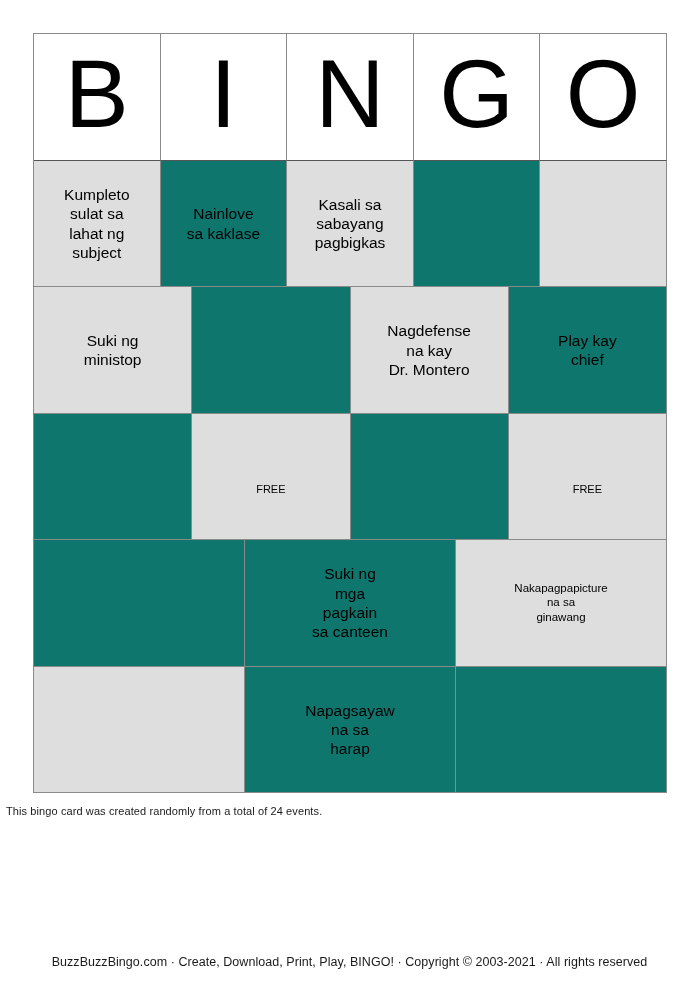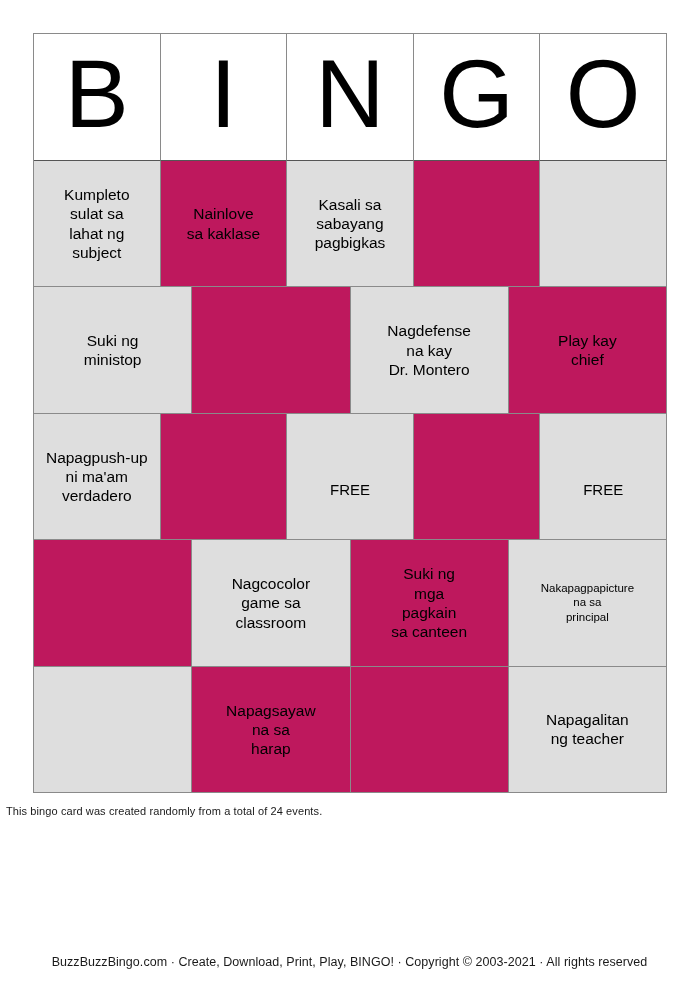--- a/index.html
+++ b/index.html
@@ -80,36 +80,36 @@
     border-right: 1px solid #8a8a8a;
     border-bottom: 1px solid #8a8a8a;
     display: flex;
     align-items: center;
     justify-content: center;
     text-align: center;
     padding: 4px 5px;
     overflow: hidden;
   }
   .cell.shaded { background: #dedede; }
-  .cell.plain  { background: #be185d; }
+  .cell.plain  { background: #0f766e; }
 
   .cell-text {
     font-family: "Liberation Sans", sans-serif;
     font-size: 15.5px;
     line-height: 1.24;
     color: #000000;
     white-space: pre-line;
     display: block;
   }
   .cell-text.small {
     font-size: 11.5px;
     line-height: 1.3;
   }
   .cell-text.free {
-    font-size: 15px;
+    font-size: 11px;
     margin-top: 27px;
   }
 
   
   .caption {
     position: absolute;
     left: 6px;
     top: 805px;
     font-family: "Liberation Sans", sans-serif;
     font-size: 11px;
@@ -194,77 +194,63 @@
 na kay
 Dr. Montero</span>
         </div>
         <div class="cell plain">
           <span class="cell-text">Play kay
 chief</span>
         </div>
       </div>
 
       <div class="grid-row">
-        <div class="cell shaded">
-          <span class="cell-text">Napagpush-up
-ni ma'am
-verdadero</span>
-        </div>
         <div class="cell plain">
           <span class="cell-text"></span>
         </div>
         <div class="cell shaded">
           <span class="cell-text free">FREE</span>
         </div>
         <div class="cell plain">
           <span class="cell-text"></span>
         </div>
         <div class="cell shaded">
           <span class="cell-text free">FREE</span>
         </div>
       </div>
 
       <div class="grid-row">
         <div class="cell plain">
           <span class="cell-text"></span>
-        </div>
-        <div class="cell shaded">
-          <span class="cell-text">Nagcocolor
-game sa
-classroom</span>
         </div>
         <div class="cell plain">
           <span class="cell-text">Suki ng
 mga
 pagkain
 sa canteen</span>
         </div>
         <div class="cell shaded">
           <span class="cell-text small">Nakapagpapicture
 na sa
-principal</span>
+ginawang</span>
         </div>
       </div>
 
       <div class="grid-row">
         <div class="cell shaded">
           <span class="cell-text"></span>
         </div>
         <div class="cell plain">
           <span class="cell-text">Napagsayaw
 na sa
 harap</span>
         </div>
         <div class="cell plain">
           <span class="cell-text"></span>
         </div>
-        <div class="cell shaded">
-          <span class="cell-text">Napagalitan
-ng teacher</span>
-        </div>
       </div>
 
     </div>
   </div>
 
   <div class="caption">This bingo card was created randomly from a total of 24 events.</div>
 
   <div class="footer">BuzzBuzzBingo.com · Create, Download, Print, Play, BINGO! · Copyright © 2003-2021 · All rights reserved</div>
 
 </div>

